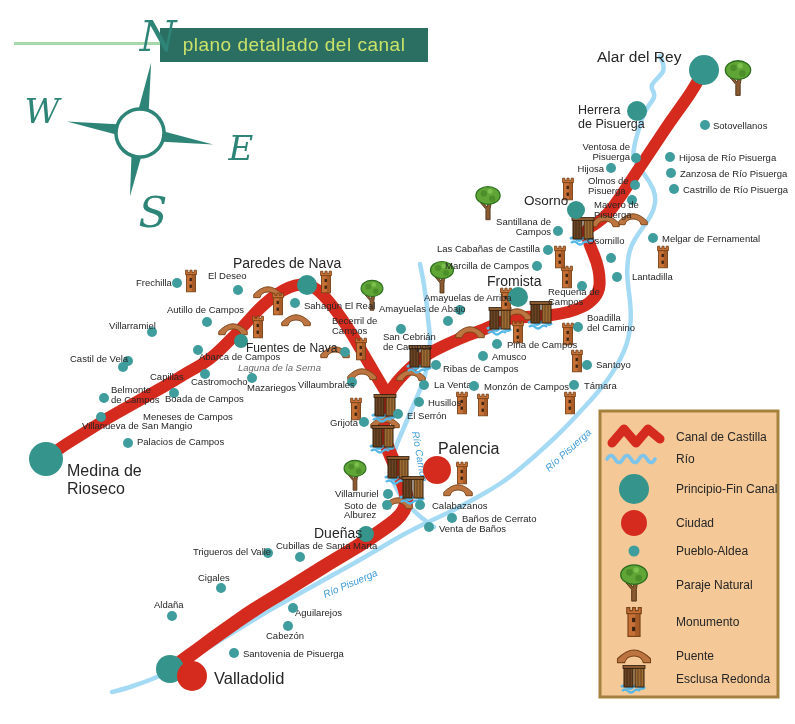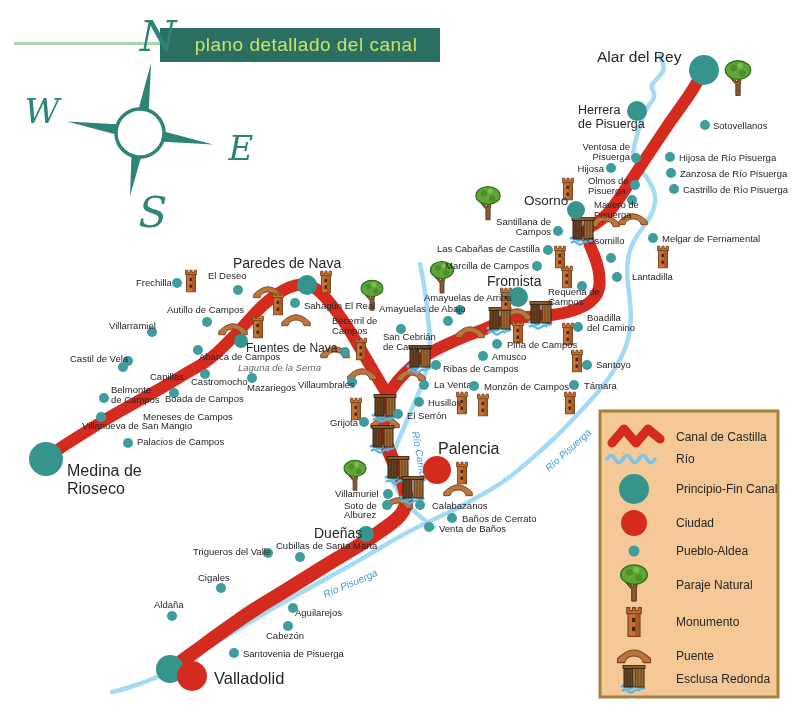--- a/index.html
+++ b/index.html
@@ -1,20 +1,20 @@
 <!DOCTYPE html>
 <html><head>
 <meta charset="utf-8">
 <style>
   html,body{margin:0;padding:0;background:#ffffff;}
   .stage{position:relative;width:795px;height:724px;background:#fff;overflow:hidden;
          font-family:"Liberation Sans",sans-serif;}
   #mapsvg{position:absolute;left:0;top:0;}
   .titlebar{position:absolute;left:160px;top:28px;width:268px;height:34px;
-            display:flex;align-items:center;justify-content:center;padding-left:12px;}
+            display:flex;align-items:center;justify-content:center;}
   .titlebar span{font-size:19px;letter-spacing:0.5px;}
   .underline{position:absolute;left:14px;top:42px;width:203px;height:3px;}
   .compass{position:absolute;left:10px;top:5px;}
   .compass text{font-family:"DejaVu Serif","Liberation Serif",serif;font-style:italic;}
 </style>
 </head>
 <body>
 
 <div class="stage">
 

